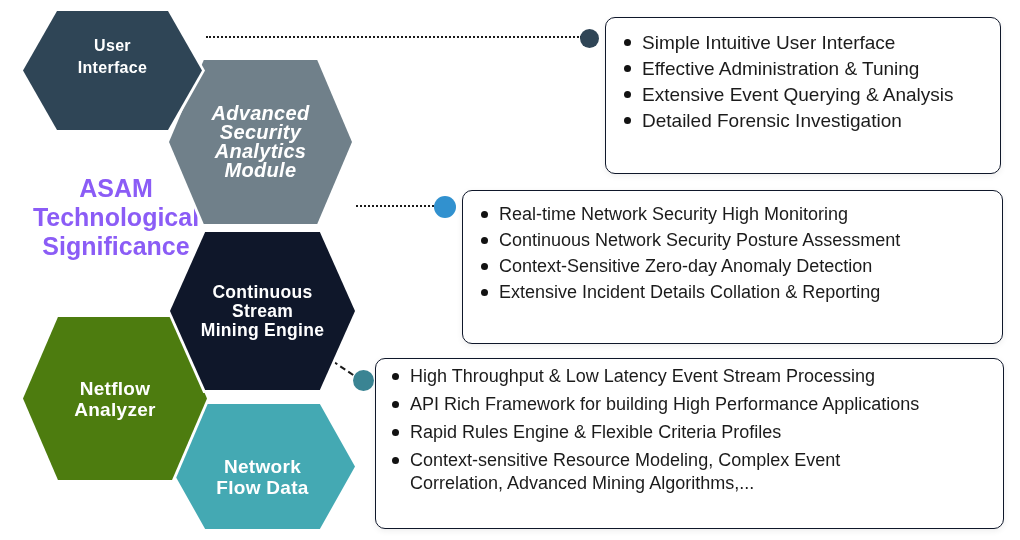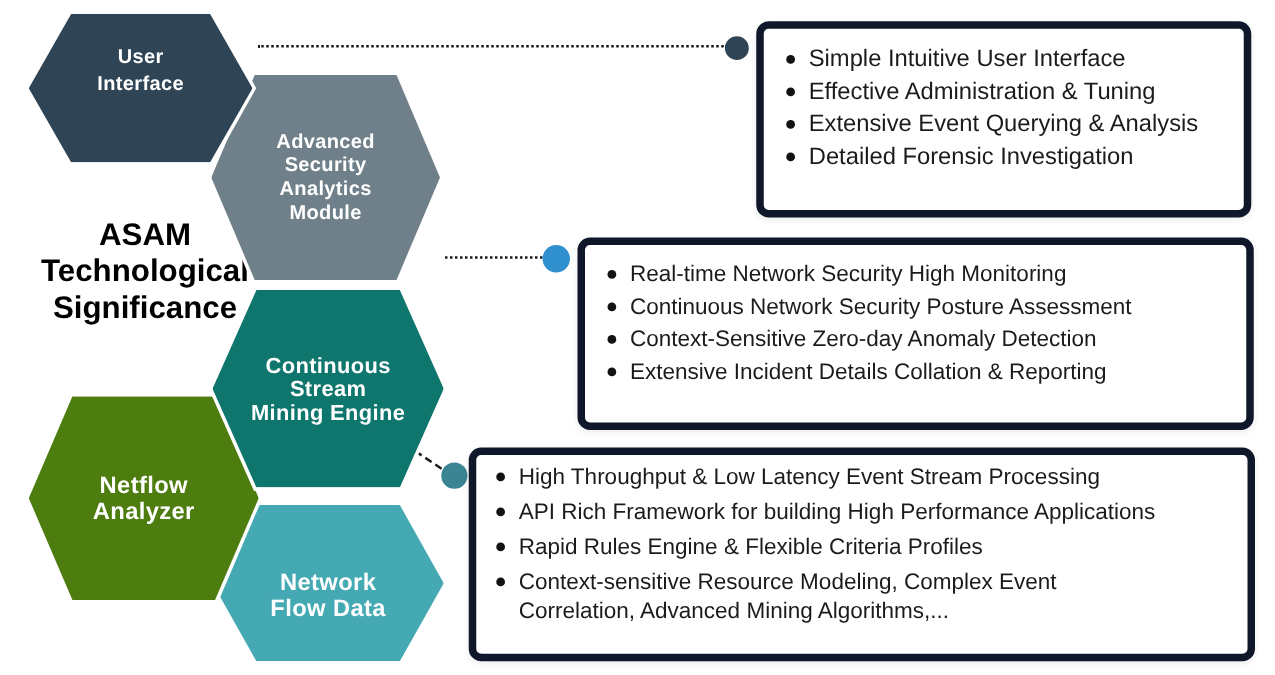--- a/index.html
+++ b/index.html
@@ -11,31 +11,31 @@
   
   .hex { position:absolute; background:#ffffff;
          clip-path:polygon(19% 0, 81% 0, 100% 50%, 81% 100%, 19% 100%, 0 50%); }
   .hex-inner { position:absolute; inset:3px; display:flex; align-items:center; justify-content:center;
          clip-path:polygon(19% 0, 81% 0, 100% 50%, 81% 100%, 19% 100%, 0 50%); }
   .hex-label { text-align:center; color:#ffffff; font-weight:bold; letter-spacing:.3px; }
   .hex-label span { display:block; }
 
   
   .title { position:absolute; left:0; top:174px; width:232px; text-align:center;
-           font-size:25px; font-weight:bold; line-height:29px; color:#000000; }
+           font-size:25px; font-weight:bold; line-height:29px; color:#8b5cf6; }
   .title span { display:block; }
 
   
   .cline { position:absolute; height:0; border-top:2px dotted #1a1a1a; }
   .cline.dashed { border-top-style:dashed; }
   .cdot { position:absolute; border-radius:50%; }
 
   
   .panel { position:absolute; box-sizing:border-box; background:#ffffff;
-           border:6px solid #0f172a; border-radius:10px;
+           border:1px solid #0f172a; border-radius:10px;
            box-shadow:0 2px 6px rgba(0,0,0,.07); }
   .panel ul { list-style:none; margin:0; }
   .panel li { display:flex; align-items:flex-start; color:#1b1b1b; }
   .bullet { width:7px; height:7px; border-radius:50%; background:#121212;
             flex:0 0 7px; margin-right:11px; margin-top:8px; }
   .panel li .txt { flex:1 1 auto; }
 
   .p1 { left:605px; top:17px;  width:396px; height:157px; }
   .p1 ul { padding:13px 18px; }
   .p1 li { font-size:19px; line-height:24px; margin-bottom:2px; }
@@ -58,21 +58,21 @@
   <div class="cdot" style="left: 580px; top: 29px; width: 19px; height: 19px; background: rgb(47, 69, 86);"></div>
 
   <div class="cline" style="left:356px; top:205px; width:78px;"></div>
   <div class="cdot" style="left: 434px; top: 196px; width: 22px; height: 22px; background: rgb(49, 145, 207);"></div>
 
   <div class="cline dashed" style="left:309px; top:344px; width:54px; transform:rotate(34deg); transform-origin:0 0;"></div>
   <div class="cdot" style="left: 353px; top: 370px; width: 21px; height: 21px; background: rgb(58, 132, 147);"></div>
 
   <div class="hex" style="left:166px; top:57px; width:189px; height:170px; z-index:1;">
     <div class="hex-inner" style="background: rgb(112, 128, 138);">
-      <div class="hex-label" style="font-size:16px; line-height:19px;">
+      <div class="hex-label" style="font-size:20px; line-height:19px;font-style:italic;">
         <span>Advanced</span>
         <span>Security</span>
         <span>Analytics</span>
         <span>Module</span>
       </div>
     </div>
   </div>
 
   <div class="hex" style="left:167px; top:401px; width:191px; height:131px; z-index:1;">
     <div class="hex-inner" style="background: rgb(68, 169, 179);">
@@ -95,21 +95,21 @@
   <div class="hex" style="left:20px; top:8px; width:185px; height:125px; z-index:3;">
     <div class="hex-inner" style="background: rgb(47, 69, 86);">
       <div class="hex-label" style="font-size:16px; line-height:22px; transform:translateY(-14px);">
         <span>User</span>
         <span>Interface</span>
       </div>
     </div>
   </div>
 
   <div class="hex" style="left:167px; top:229px; width:191px; height:164px; z-index:3;">
-    <div class="hex-inner" style="background: #0f766e;">
+    <div class="hex-inner" style="background: #0f172a;">
       <div class="hex-label" style="font-size:17.5px; line-height:19px;">
         <span>Continuous</span>
         <span>Stream</span>
         <span>Mining Engine</span>
       </div>
     </div>
   </div>
 
   <div class="title">
     <span>ASAM</span>

